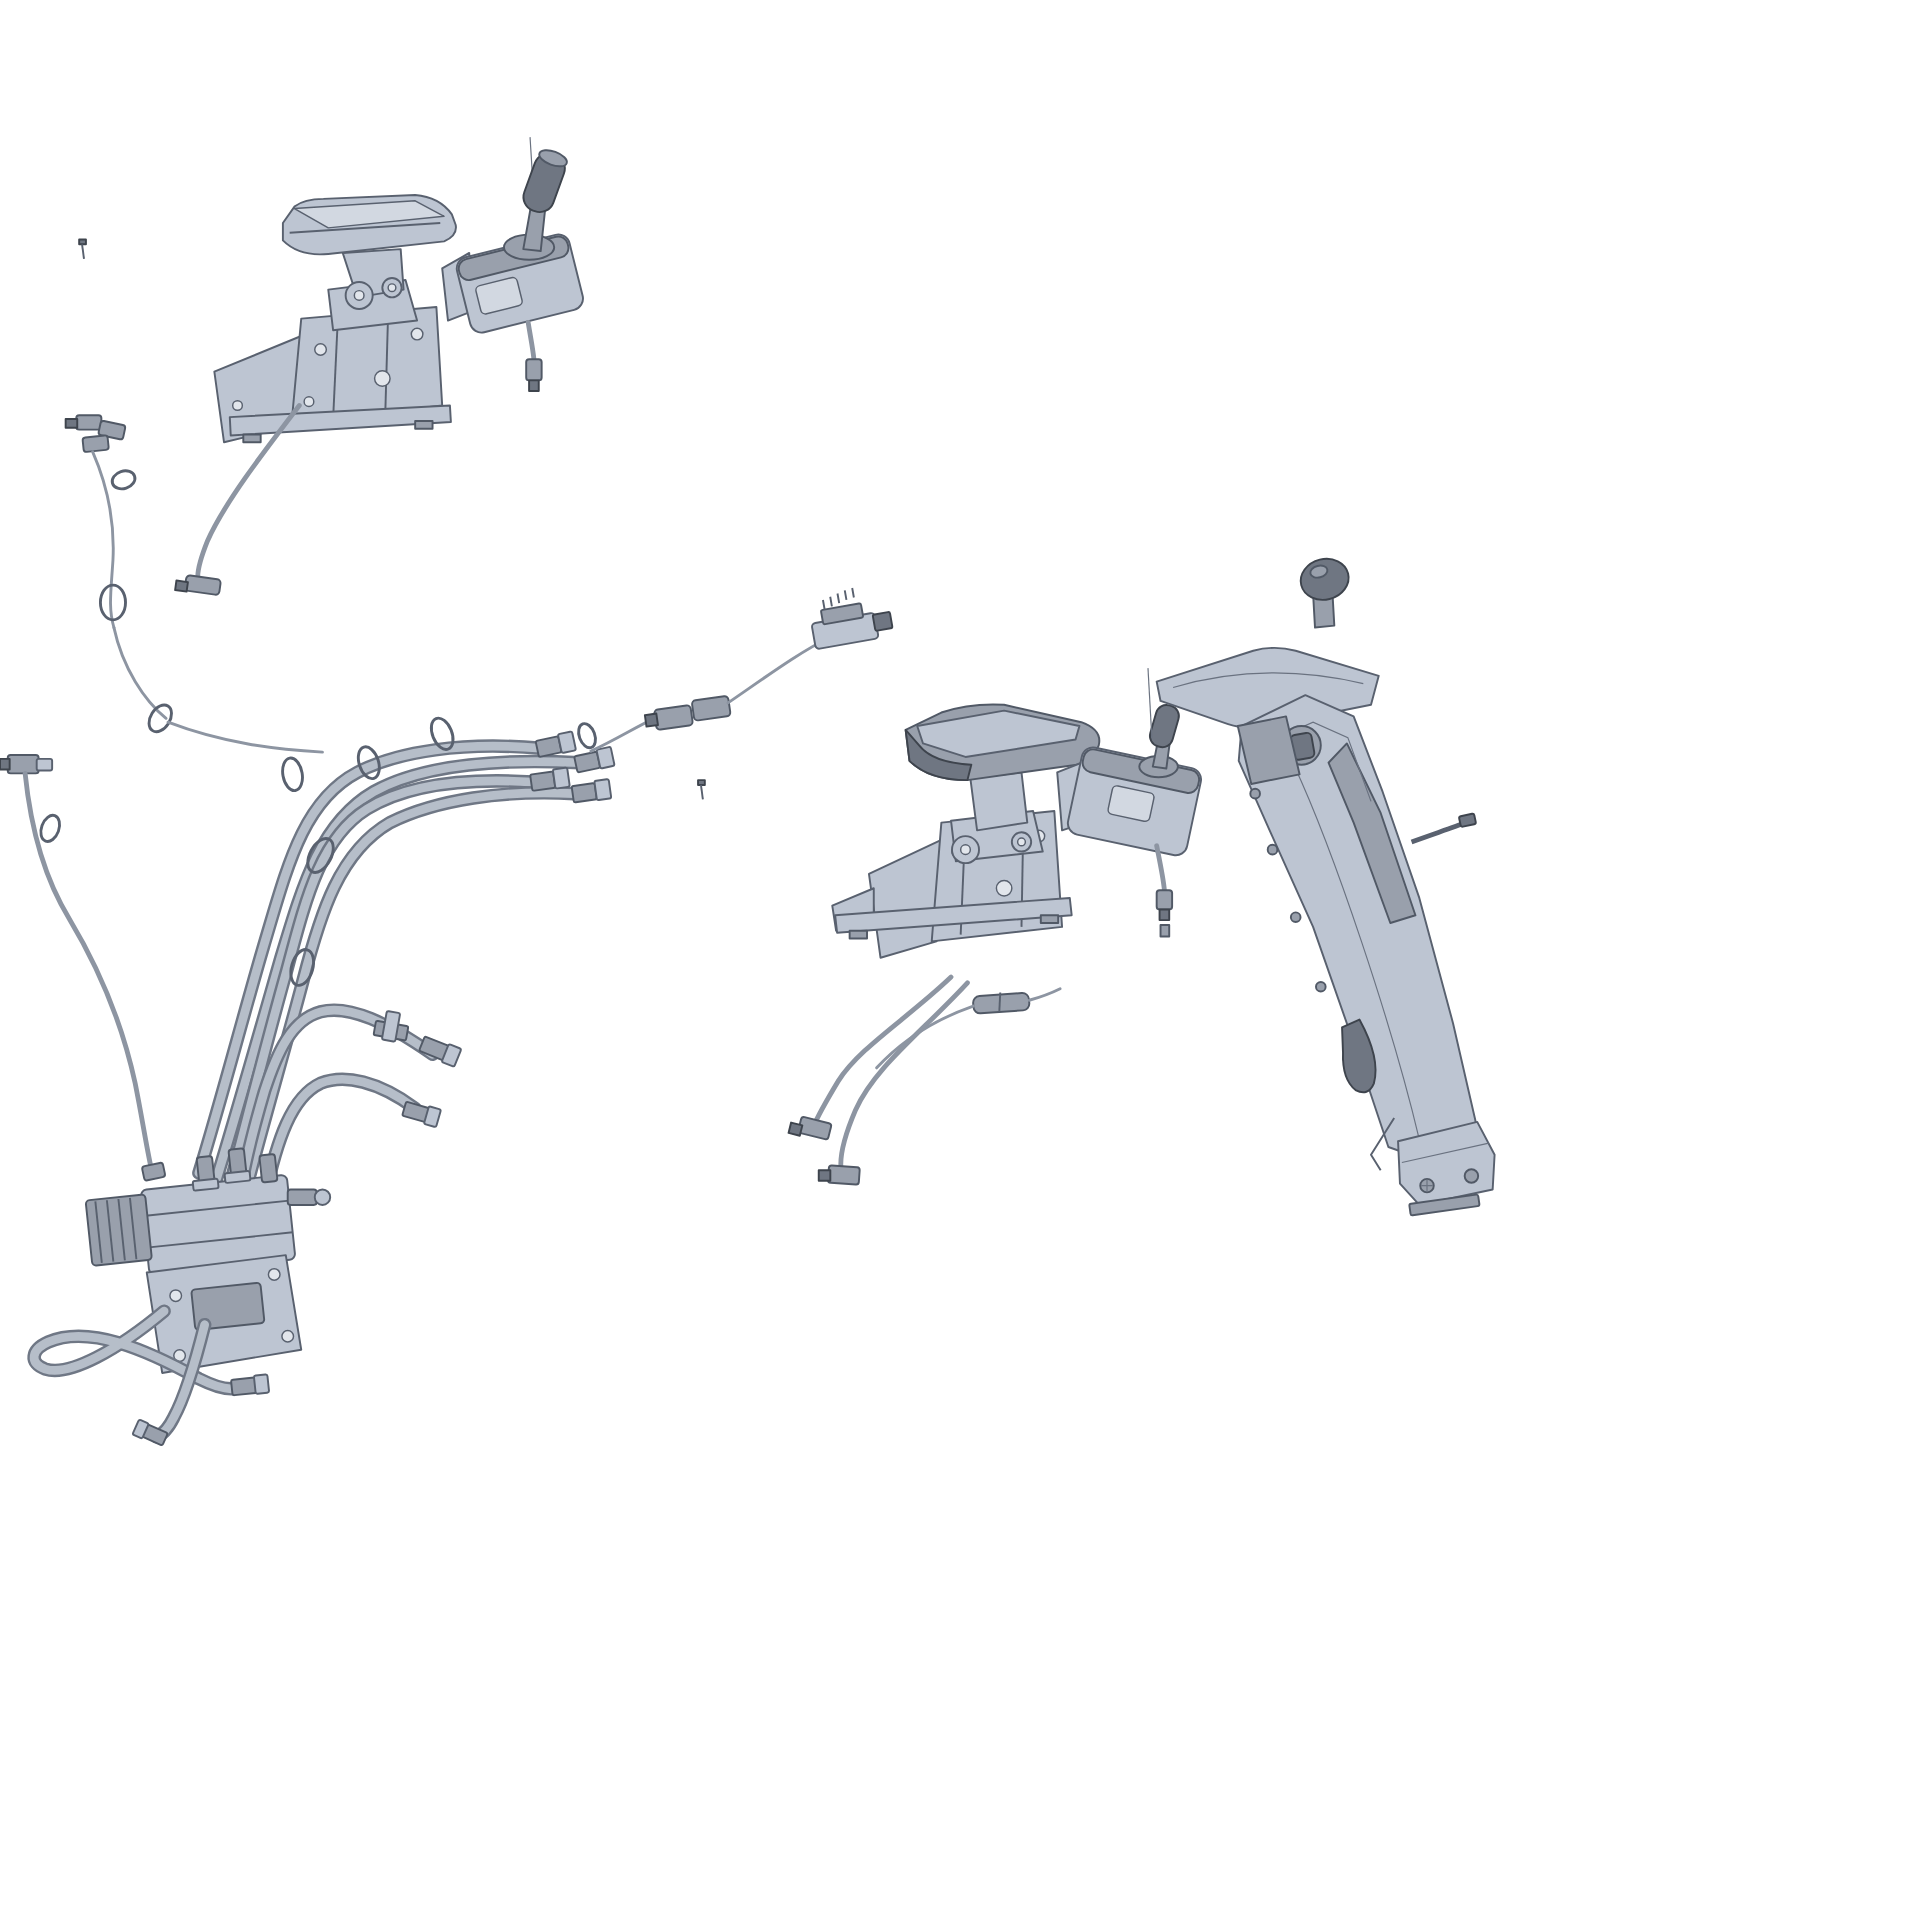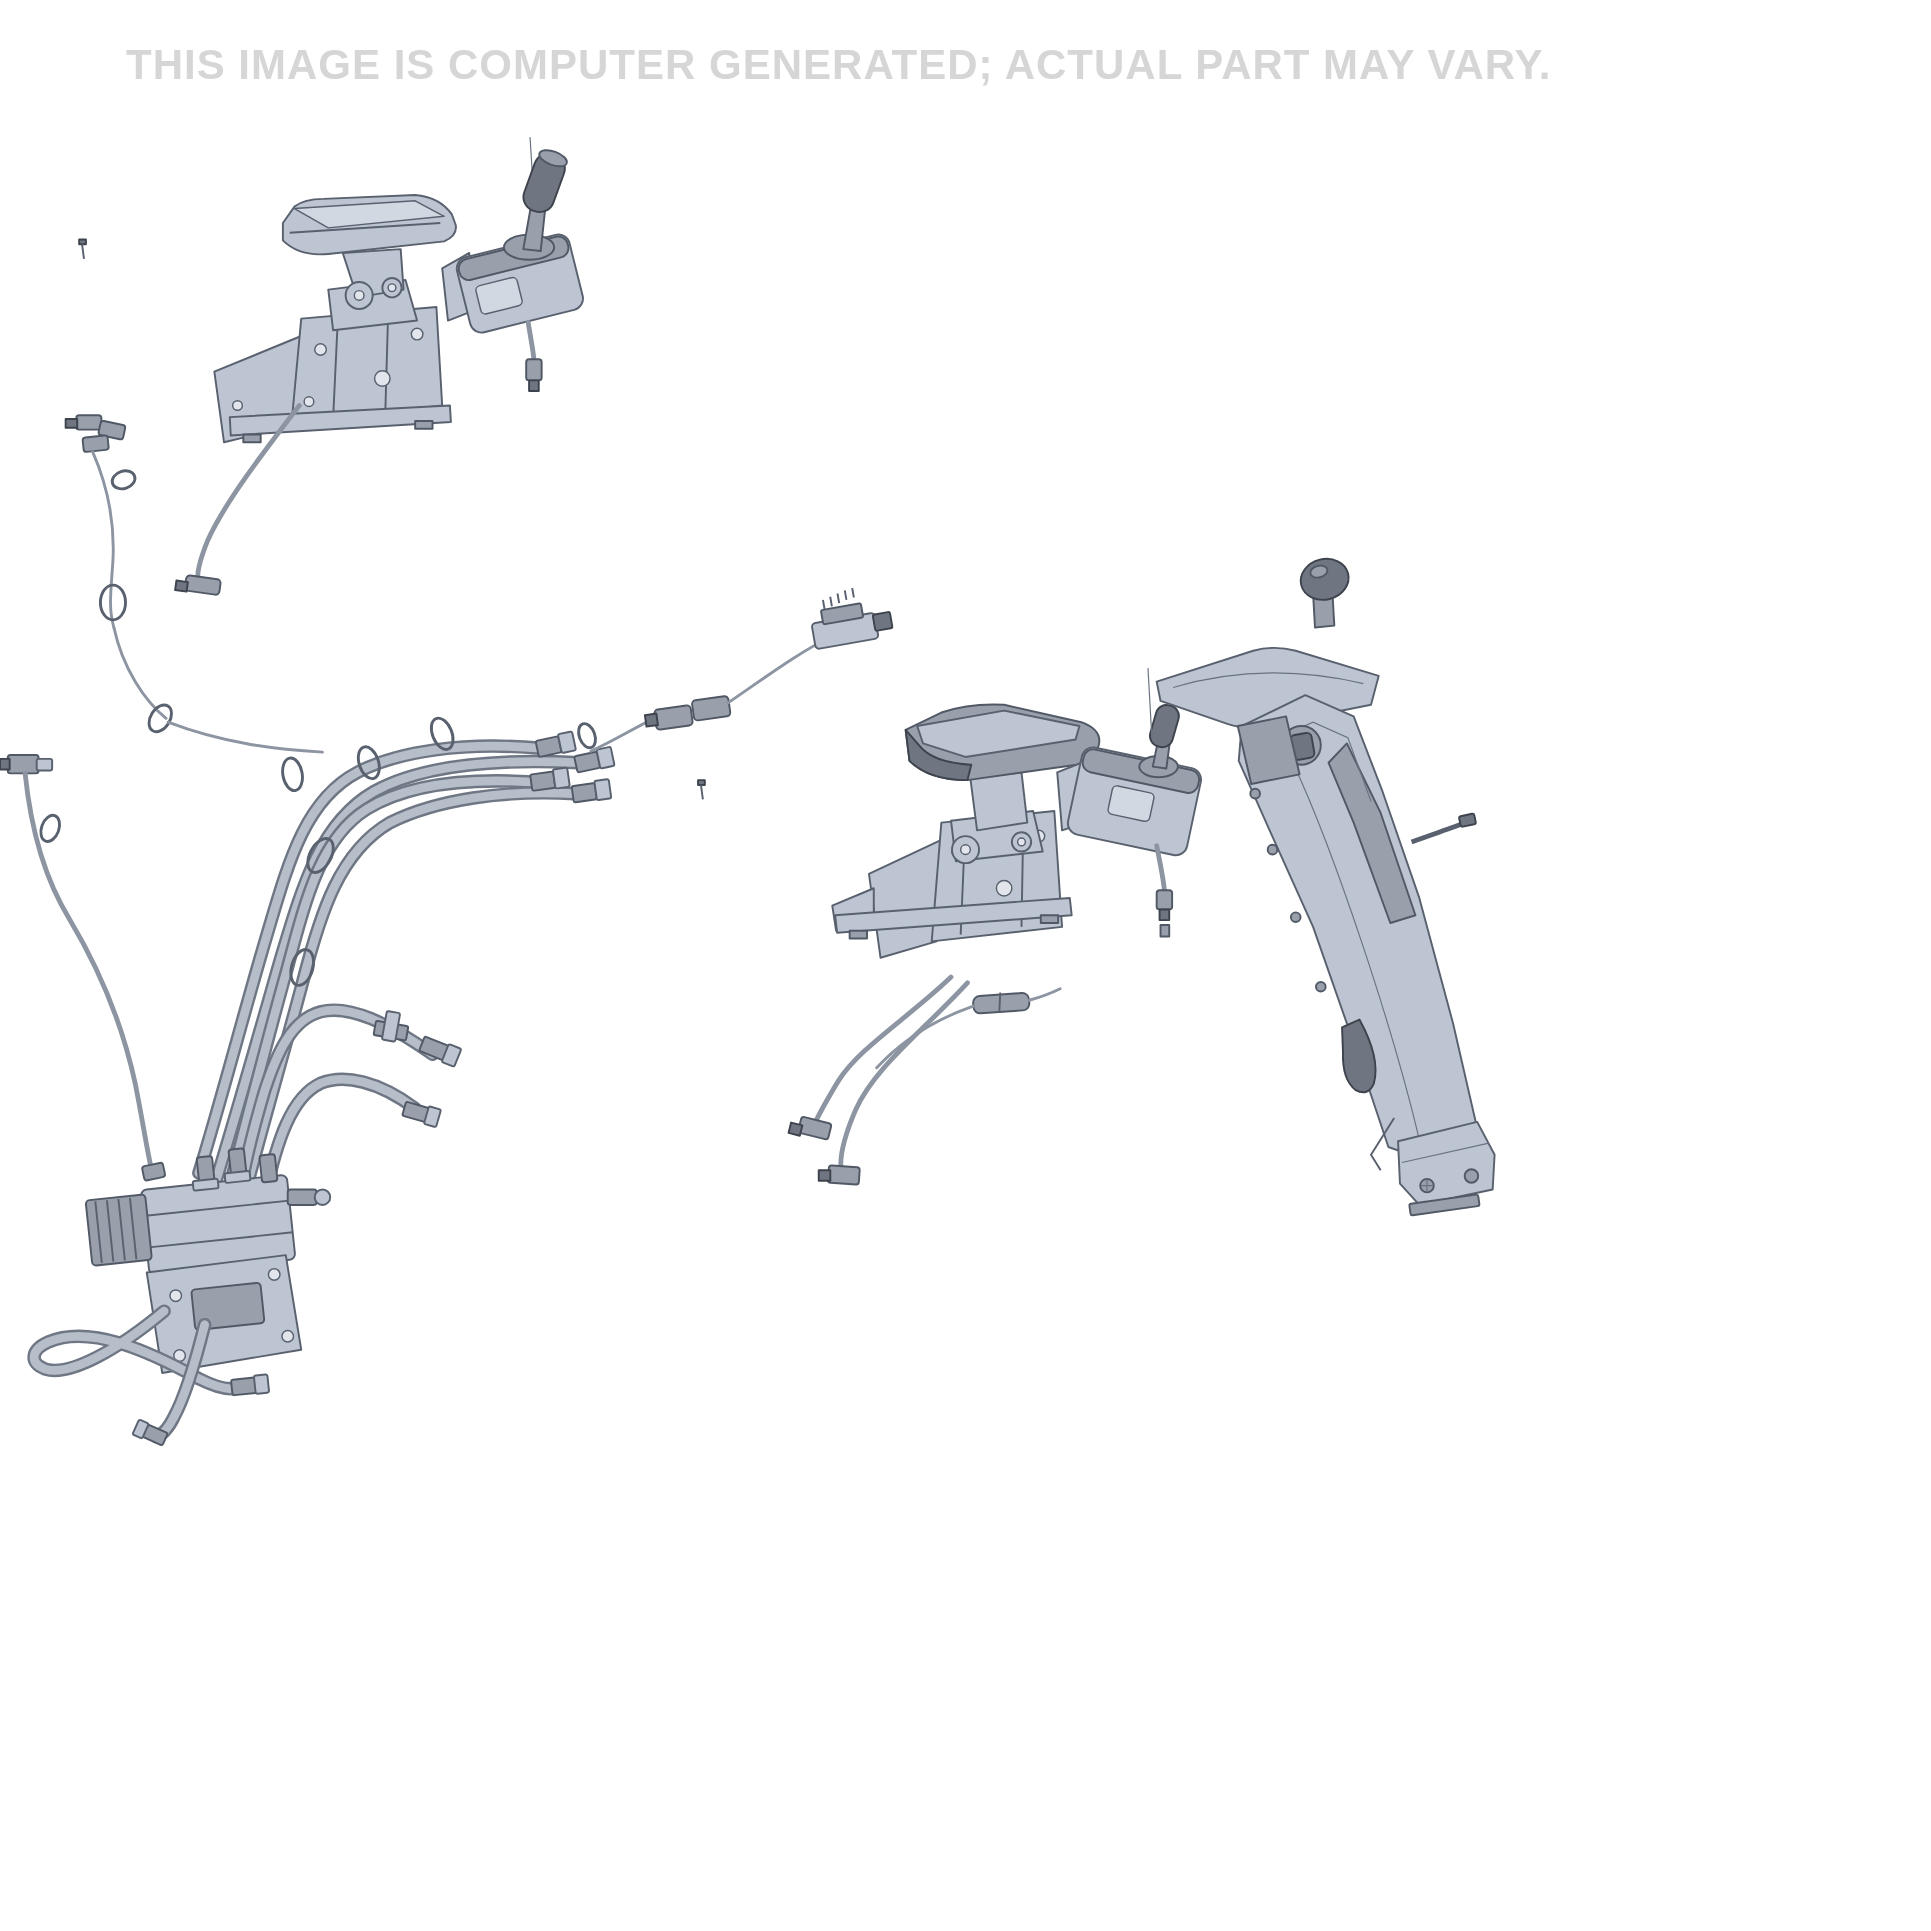--- a/index.html
+++ b/index.html
@@ -32,21 +32,20 @@
   .hose-o{fill:none;stroke:#6f7785;stroke-width:14;stroke-linecap:round;}
   .hose-i{fill:none;stroke:#b6bec9;stroke-width:9;stroke-linecap:round;}
   .cable{fill:none;stroke:#8d95a2;stroke-width:5;stroke-linecap:round;}
   .cable-thin{fill:none;stroke:#8d95a2;stroke-width:3;stroke-linecap:round;}
   .ring{fill:none;stroke:#59616f;stroke-width:3;}
 </style>
 </head>
 <body>
 
 <div id="canvas">
-  <div id="watermark">THIS IMAGE IS COMPUTER GENERATED; ACTUAL PART MAY VARY.</div>
 
   <svg width="1931" height="1931" viewBox="0 0 2000 2000">
 
     <g>
       <rect x="82" y="248" width="7" height="5" class="part-darker"></rect>
       <path class="line" d="M85,253 L87,268"></path>
     </g>
     <g>
       <rect x="723" y="808" width="7" height="5" class="part-darker"></rect>
       <path class="line" d="M726,813 L728,828"></path>

